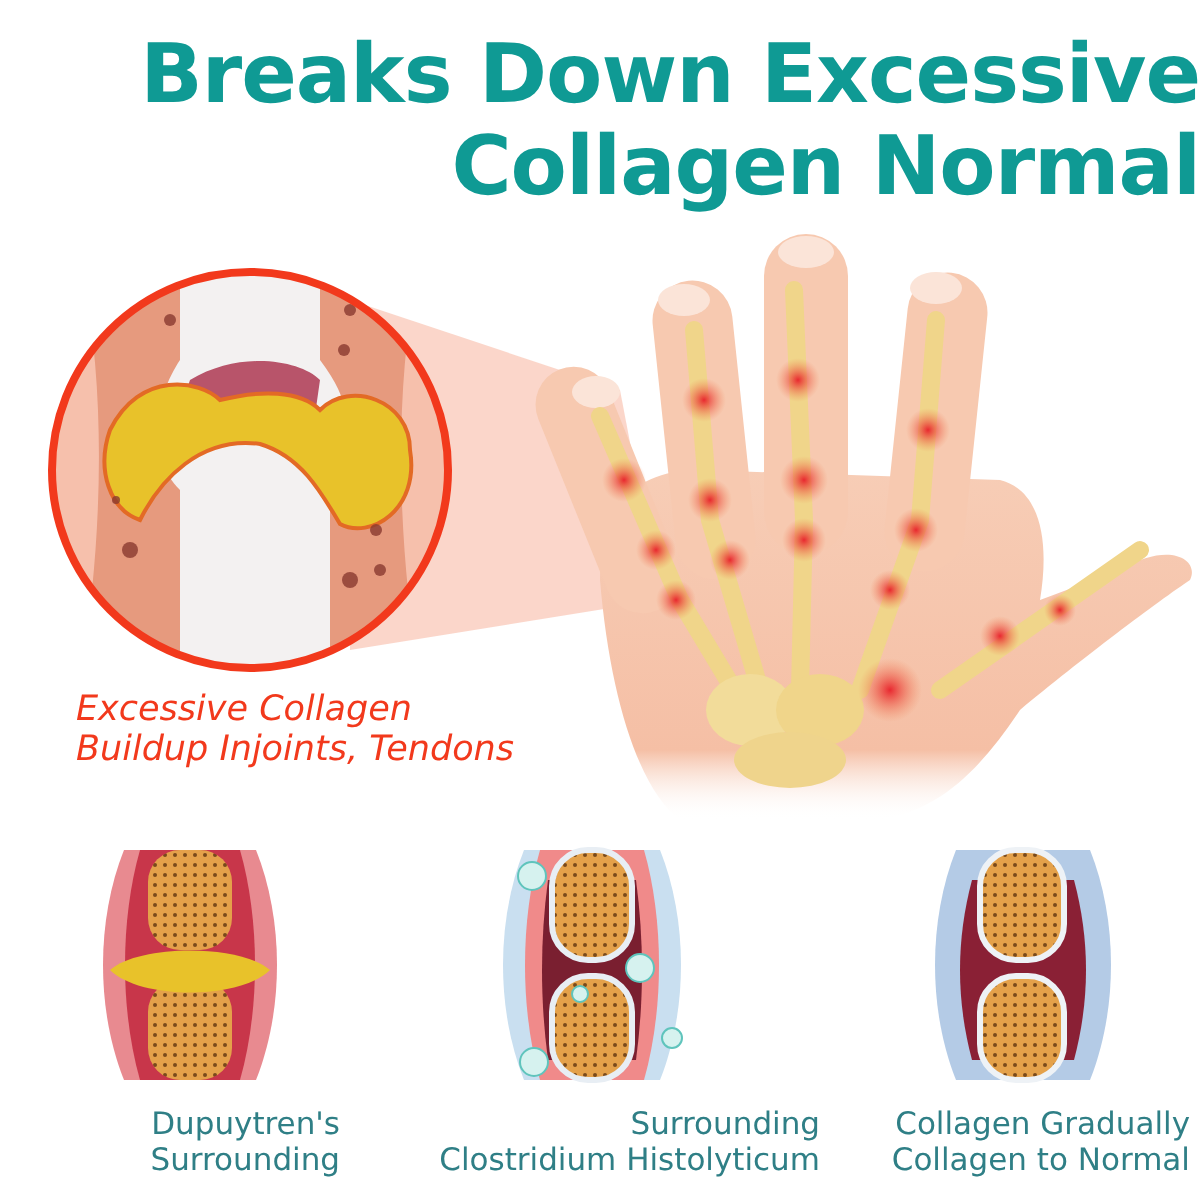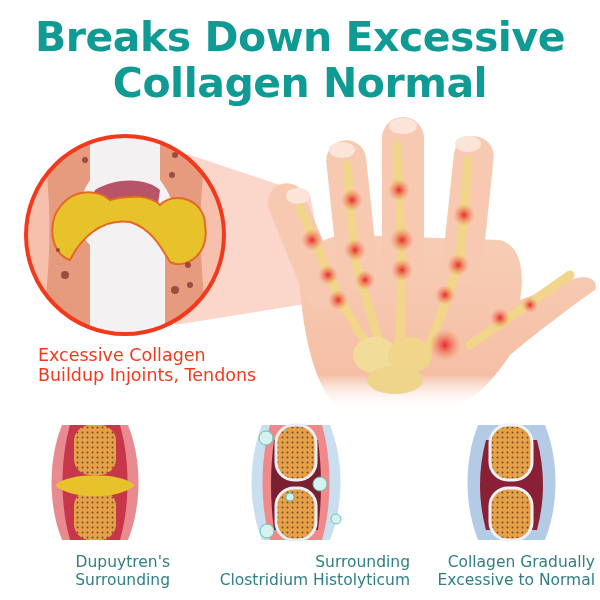--- a/index.html
+++ b/index.html
@@ -1,21 +1,21 @@
 <!DOCTYPE html>
 <html><head>
 <meta charset="utf-8">
 <style>
   html, body { margin:0; padding:0; }
   body { width:600px; height:600px; background:#ffffff; position:relative; overflow:hidden; font-family:"DejaVu Sans", sans-serif; }
   .title { position:absolute; left:0; top:14px; width:600px; text-align:center; color:#0f9a94; font-weight:bold; font-size:41px; line-height:46px; letter-spacing:-0.5px; }
-  .title span { display:block; }
+  .title span { display:block;text-align:right; }
   .art { position:absolute; left:0; top:0; }
   .callout { position:absolute; left:38px; top:345px; color:#f2391c; font-size:17.5px; line-height:20px; font-weight:normal; }
-  .callout span { display:block; }
+  .callout span { display:block;font-style:italic; }
   .label { position:absolute; top:553px; color:#2f7f86; font-size:15.5px; line-height:18px; text-align:right; }
   .label span { display:block; }
 </style>
 </head>
 <body>
 
 <svg class="art" width="600" height="600" viewBox="0 0 600 600">
   <defs>
     <radialGradient id="inflam" cx="50%" cy="50%" r="50%">
       <stop offset="0%" stop-color="#e8202a" stop-opacity="0.95"></stop>
@@ -149,14 +149,14 @@
 <div class="label" style="left:20px;width:150px;">
   <span>Dupuytren's</span>
   <span>Surrounding</span>
 </div>
 <div class="label" style="left:195px;width:215px;">
   <span>Surrounding</span>
   <span>Clostridium Histolyticum</span>
 </div>
 <div class="label" style="left:415px;width:180px;">
   <span>Collagen Gradually</span>
-  <span>Excessive to Normal</span>
+  <span>Collagen to Normal</span>
 </div>
 
 </body></html>

